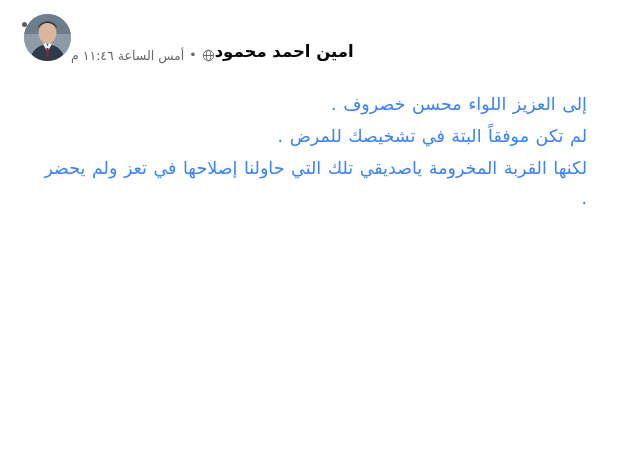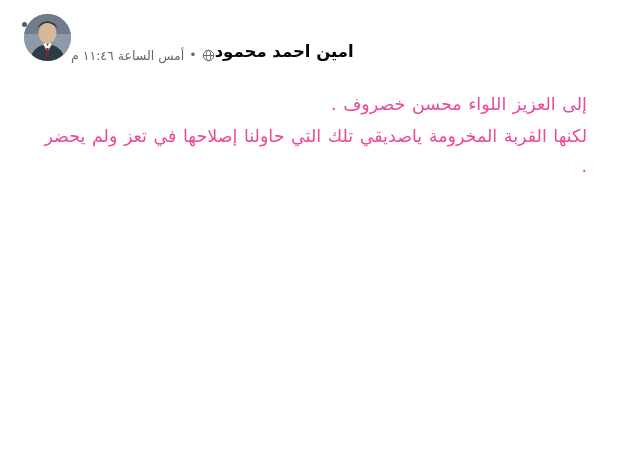--- a/index.html
+++ b/index.html
@@ -99,21 +99,21 @@
   .post-body {
     padding: 26px 36px 0 36px;
     direction: rtl;
     text-align: right;
     box-sizing: border-box;
   }
   .post-body p {
     margin: 0 0 2px 0;
     font-size: 17.5px;
     line-height: 1.72;
-    color: #ec4899;
+    color: #3b82f6;
     text-align: right;
     word-spacing: 1px;
   }
 </style>
 </head>
 <body>
 
 <div class="post">
 
   <div class="menu-dots">
@@ -145,16 +145,17 @@
             <ellipse cx="8" cy="8" rx="2.7" ry="6.4"></ellipse>
             <line x1="1.6" y1="8" x2="14.4" y2="8"></line>
           </svg>
         </span>
       </div>
     </div>
   </div>
 
   <div class="post-body">
     <p>إلى العزيز اللواء محسن خصروف .</p>
+    <p>لم تكن موفقاً البتة في تشخيصك للمرض .</p>
     <p>لكنها القربة المخرومة ياصديقي  تلك التي حاولنا إصلاحها في تعز ولم يحضر .</p>
   </div>
 
 </div>
 
 </body></html>

